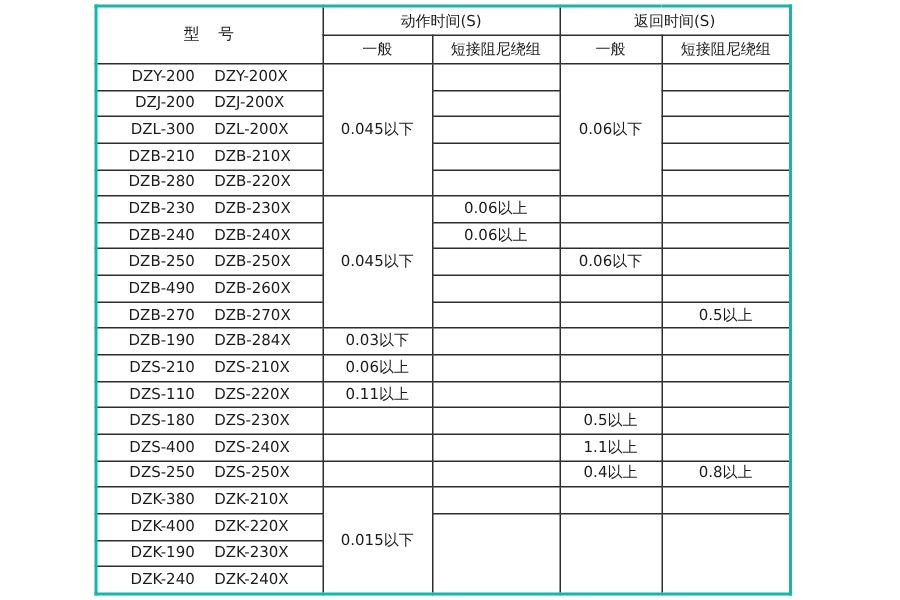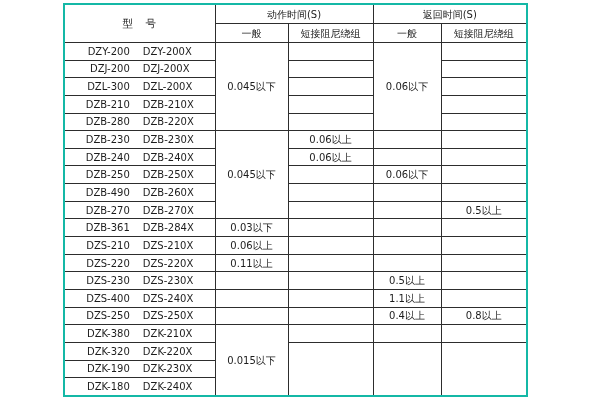--- a/index.html
+++ b/index.html
@@ -183,21 +183,21 @@
               <span>DZB-270X</span>
             </div>
           </td>
           <td></td>
           <td></td>
           <td>0.5以上</td>
         </tr>
         <tr>
           <td class="models">
             <div class="mwrap">
-              <span>DZB-361</span>
+              <span>DZB-190</span>
               <span>DZB-284X</span>
             </div>
           </td>
           <td>0.03以下</td>
           <td></td>
           <td></td>
           <td></td>
         </tr>
         <tr>
           <td class="models">
@@ -207,33 +207,33 @@
             </div>
           </td>
           <td>0.06以上</td>
           <td></td>
           <td></td>
           <td></td>
         </tr>
         <tr>
           <td class="models">
             <div class="mwrap">
-              <span>DZS-220</span>
+              <span>DZS-110</span>
               <span>DZS-220X</span>
             </div>
           </td>
           <td>0.11以上</td>
           <td></td>
           <td></td>
           <td></td>
         </tr>
         <tr>
           <td class="models">
             <div class="mwrap">
-              <span>DZS-230</span>
+              <span>DZS-180</span>
               <span>DZS-230X</span>
             </div>
           </td>
           <td></td>
           <td></td>
           <td>0.5以上</td>
           <td></td>
         </tr>
         <tr>
           <td class="models">
@@ -267,39 +267,39 @@
             </div>
           </td>
           <td rowspan="4">0.015以下</td>
           <td></td>
           <td></td>
           <td></td>
         </tr>
         <tr>
           <td class="models">
             <div class="mwrap">
-              <span>DZK-320</span>
+              <span>DZK-400</span>
               <span>DZK-220X</span>
             </div>
           </td>
           <td rowspan="3"></td>
           <td rowspan="3"></td>
           <td rowspan="3"></td>
         </tr>
         <tr>
           <td class="models">
             <div class="mwrap">
               <span>DZK-190</span>
               <span>DZK-230X</span>
             </div>
           </td>
         </tr>
         <tr>
           <td class="models">
             <div class="mwrap">
-              <span>DZK-180</span>
+              <span>DZK-240</span>
               <span>DZK-240X</span>
             </div>
           </td>
         </tr>
       </tbody>
   </table>
 </div>
 
 </body></html>

